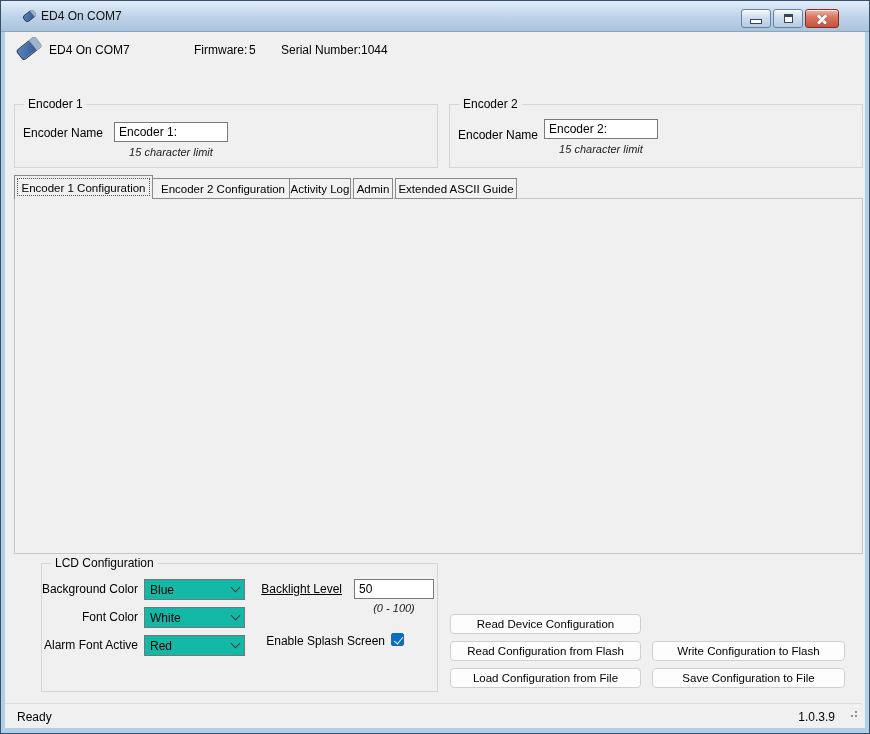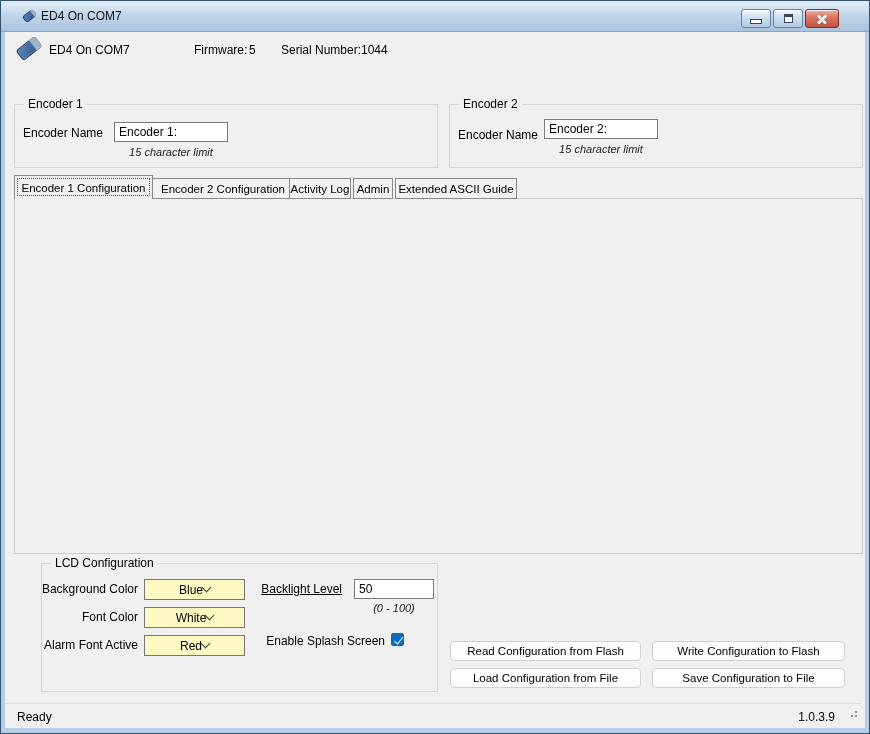--- a/index.html
+++ b/index.html
@@ -33,22 +33,22 @@
 
   
   .lbl { position:absolute; white-space:nowrap; line-height:13px; }
   .lblr { position:absolute; white-space:nowrap; line-height:13px; text-align:right; }
   .hint { position:absolute; font-style:italic; font-size:11px; color:#1c1c1c; text-align:center; white-space:nowrap; }
   .gb { position:absolute; border:1px solid #d5d5d5; }
   .gb-t { position:absolute; top:-7px; left:9px; background:#f0f0f0; padding:0 4px; line-height:13px; white-space:nowrap; }
   .input { position:absolute; background:#fff; border:1px solid #7a7a7a; font-size:12px;
            padding:2px 4px 0 4px; height:20px; white-space:nowrap; overflow:hidden; }
   .input.dis { background:#f5f5f5; border-color:#d9d9d9; color:#9c9c9c; }
-  .select { position:absolute; background:#fef9c3; border:1px solid #767676; height:21px;
-            display:flex; align-items:center; justify-content:center; padding:0 5px; }
+  .select { position:absolute; background:#14b8a6; border:1px solid #767676; height:21px;
+            display:flex; align-items:center; justify-content:space-between; padding:0 5px; }
   .chev { width:7px; height:7px; border-right:1.4px solid #3c3c3c; border-bottom:1.4px solid #3c3c3c;
           transform:rotate(45deg); margin-top:-4px; flex:none; }
   .cb { position:absolute; width:13px; height:13px; background:#fff; border:1px solid #5c5c5c; border-radius:2px; }
   .cb.on { background:#0f6cbd; border-color:#0f6cbd; }
   .cb.on::after { content:""; position:absolute; left:3.5px; top:0.5px; width:4px; height:8px;
           border-right:1.6px solid #fff; border-bottom:1.6px solid #fff; transform:rotate(38deg); }
   .radio { position:absolute; width:14px; height:14px; border-radius:50%; background:#fff; border:1px solid #5c5c5c; }
   .radio.on { border:2px solid #0f6cbd; }
   .radio.on::after { content:""; position:absolute; inset:2px; border-radius:50%; background:#0f6cbd; }
   .btn { position:absolute; background:#fdfdfd; border:1px solid #d0d0d0; border-radius:4px;
@@ -241,20 +241,21 @@
 
   <div class="lblr" style="left:17px; top:638px; width:120px;">Alarm Font Active</div>
   <div class="select" style="left:143px; top:634px; width:101px;">
       <span>Red</span>
       <i class="chev"></i>
     </div>
 
   <div class="lblr" style="left:240px; top:634px; width:144px;">Enable Splash Screen</div>
   <div class="cb on" style="left:390px; top:632px;"></div>
 
+  <div class="btn" style="left:449px; top:613px; width:191px; height:20px;">Read Device Configuration</div>
   <div class="btn" style="left:449px; top:640px; width:191px; height:20px;">Read Configuration from Flash</div>
   <div class="btn" style="left:651px; top:640px; width:193px; height:20px;">Write Configuration to Flash</div>
   <div class="btn" style="left:449px; top:667px; width:191px; height:20px;">Load Configuration from File</div>
   <div class="btn" style="left:651px; top:667px; width:193px; height:20px;">Save Configuration to File</div>
 
   <div class="statusbar">
     <div class="lbl" style="left:12px; top:7px;">Ready</div>
     <div class="lbl" style="right:26px; top:7px;">1.0.3.9</div>
     <div class="grip">
         <i></i>

